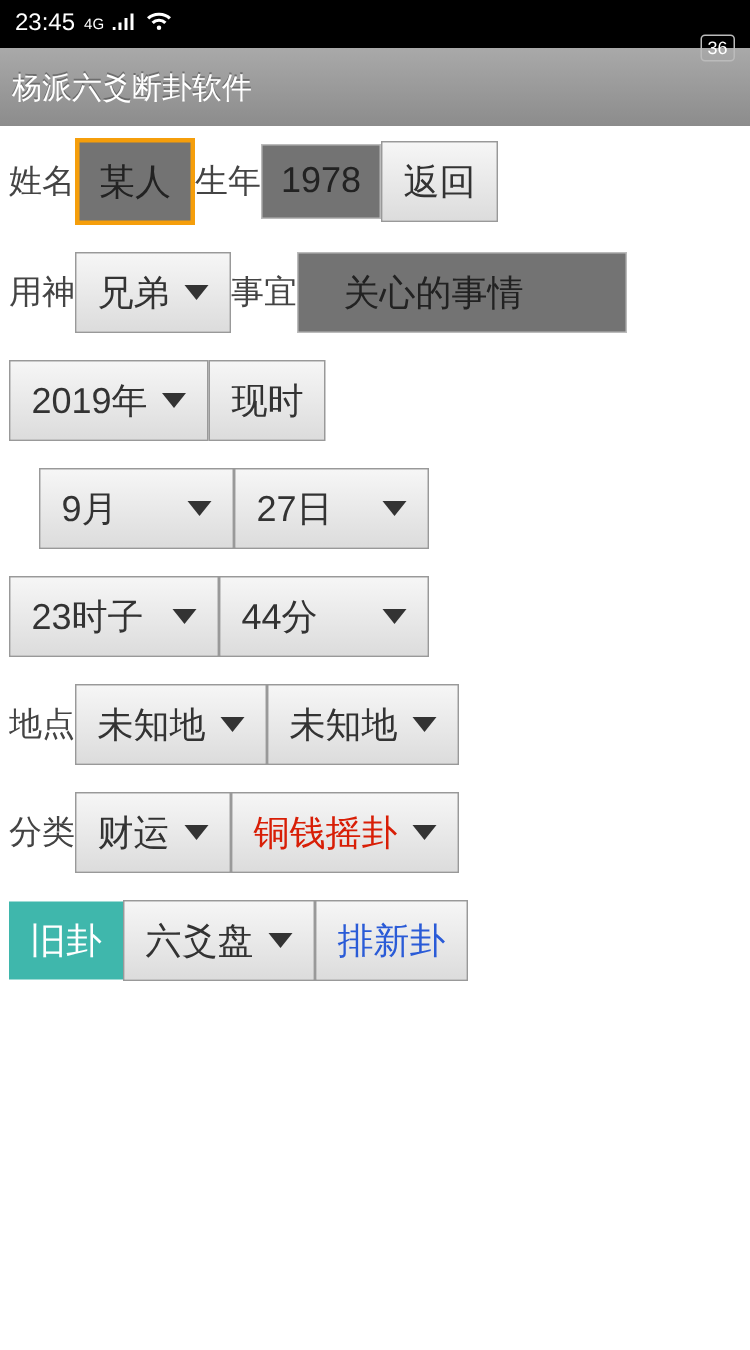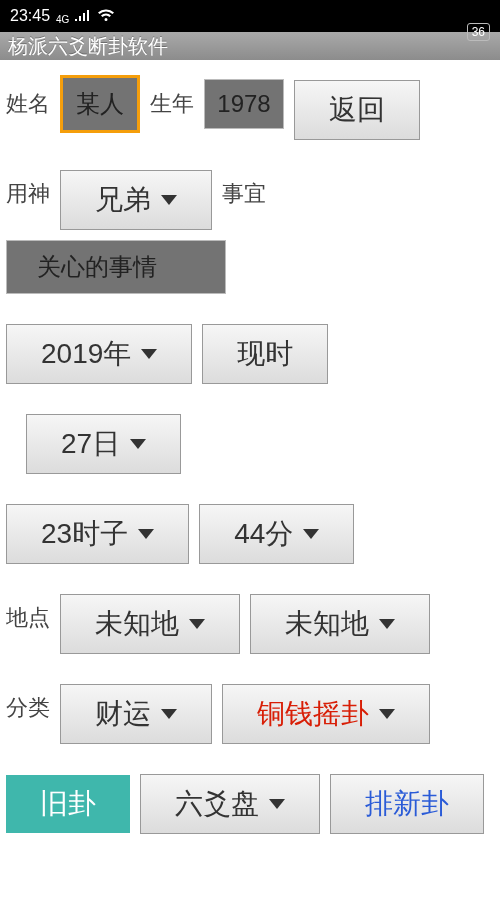--- a/index.html
+++ b/index.html
@@ -15,71 +15,69 @@
   .status-bar {
     height: 32px;
     background: #000;
     color: #fff;
     display: flex;
     align-items: center;
     justify-content: space-between;
     padding: 0 10px;
     font-size: 16px;
   }
-  .status-left { display: flex; align-items: flex-end; gap: 6px; }
+  .status-left { display: flex; align-items: center; gap: 6px; }
   .status-right { display: flex; align-items: center; }
   .battery {
     border: 1px solid #bbb;
     border-radius: 3px;
     padding: 0 4px;
     font-size: 12px;
     line-height: 16px;
     margin-top: 32px;
   }
   .title-bar {
-    height: 28px;
+    height: 52px;
     background: linear-gradient(#a9a9a9,#8c8c8c);
     color: #fff;
     display: flex;
     align-items: center;
     padding: 0 8px;
     font-size: 20px;
     text-shadow: 0 -1px 0 rgba(0,0,0,.3);
   }
   .content { padding: 8px 6px; }
   .row {
     display: flex;
     align-items: center;
-    gap: 10px;
     margin-bottom: 18px;
     flex-wrap: wrap;
   }
   .label { font-size: 22px; color: #444; }
   .input-box {
     border: 1px solid #bbb;
     background: #737373;
     padding: 10px 12px;
     font-size: 24px;
     color: #222;
     min-width: 80px;
     text-align: center;
   }
   .input-box.wide { min-width: 220px; text-align: left; padding: 10px 30px; }
   .highlight { border: 3px solid #f59e0b; }
   .btn {
     background: linear-gradient(#f6f6f6,#dcdcdc);
     border: 1px solid #999;
-    padding: 10px 34px;
-    font-size: 28px;
+    padding: 10px 14px;
+    font-size: 24px;
     color: #333;
     display: inline-flex;
     align-items: center;
     gap: 10px;
     cursor: pointer;
-    margin-top: 12px;
   }
   .dropdown .caret {
     width: 0; height: 0;
     border-left: 8px solid transparent;
     border-right: 8px solid transparent;
     border-top: 10px solid #333;
   }
   .radio {
     width: 30px; height: 30px;
     border: 2px solid #1a8f2a;
@@ -162,20 +160,24 @@
       <span>2019年</span>
       <span class="caret"></span>
     </div>
     <div class="btn">
       <span>现时</span>
     </div>
   </div>
 
   <div class="row" style="padding-left:20px;">
     <div class="btn dropdown" style="min-width:130px;justify-content:space-between;">
+      <span>9月</span>
+      <span class="caret"></span>
+    </div>
+    <div class="btn dropdown" style="min-width:130px;justify-content:space-between;">
       <span>27日</span>
       <span class="caret"></span>
     </div>
   </div>
 
   <div class="row">
     <div class="btn dropdown" style="min-width:140px;justify-content:space-between;">
       <span>23时子</span>
       <span class="caret"></span>
     </div>

